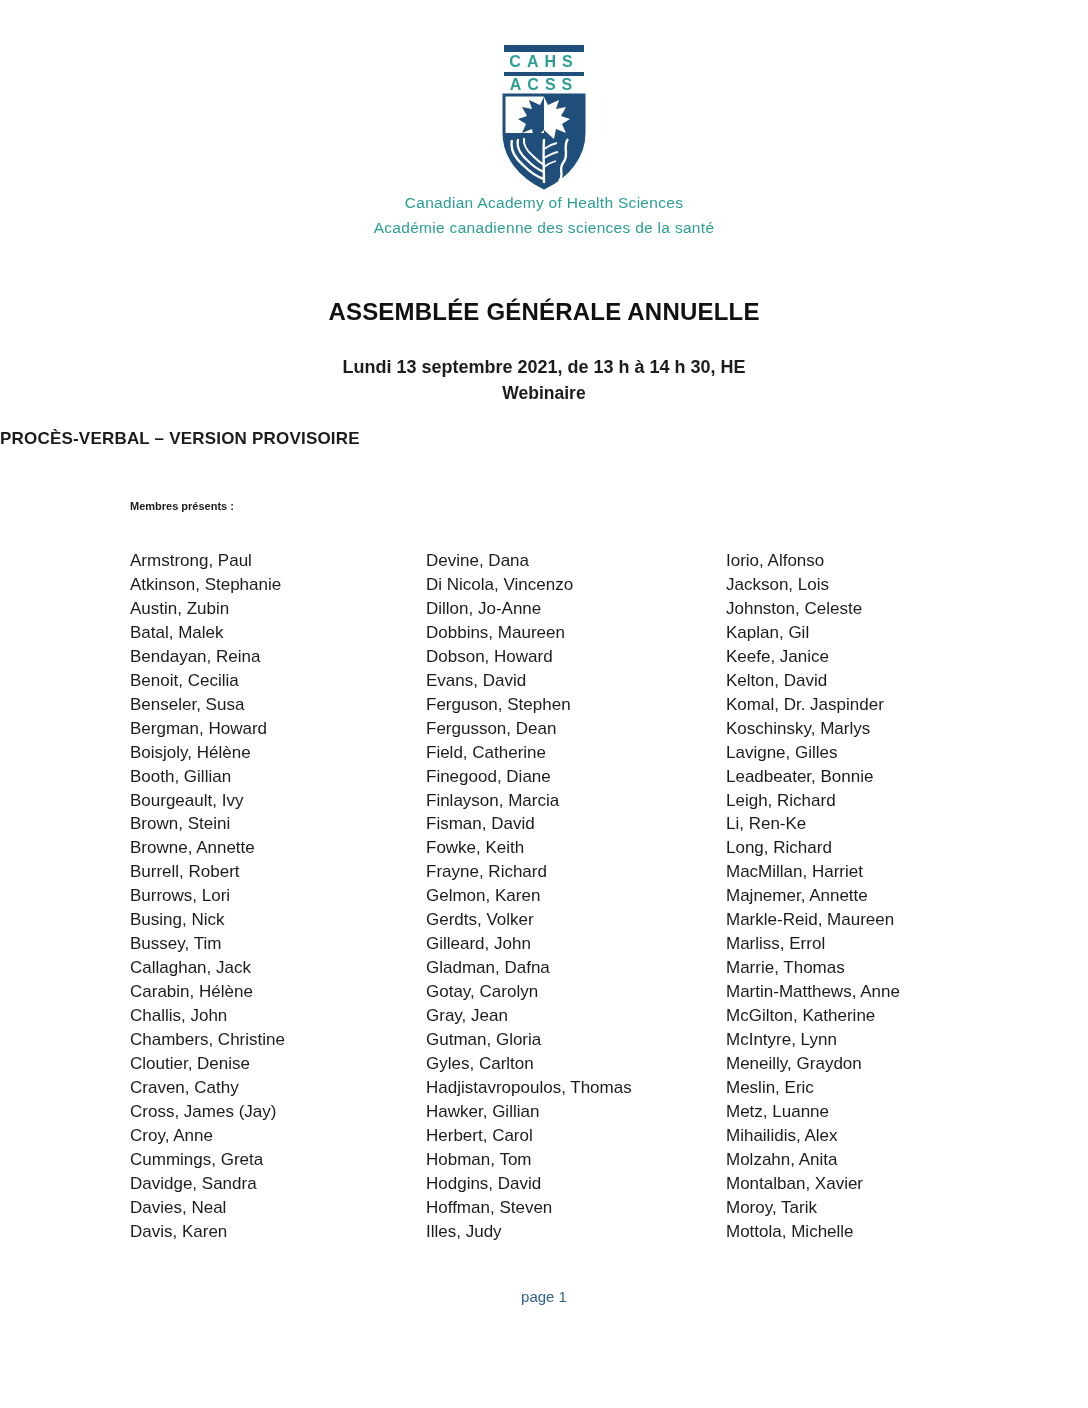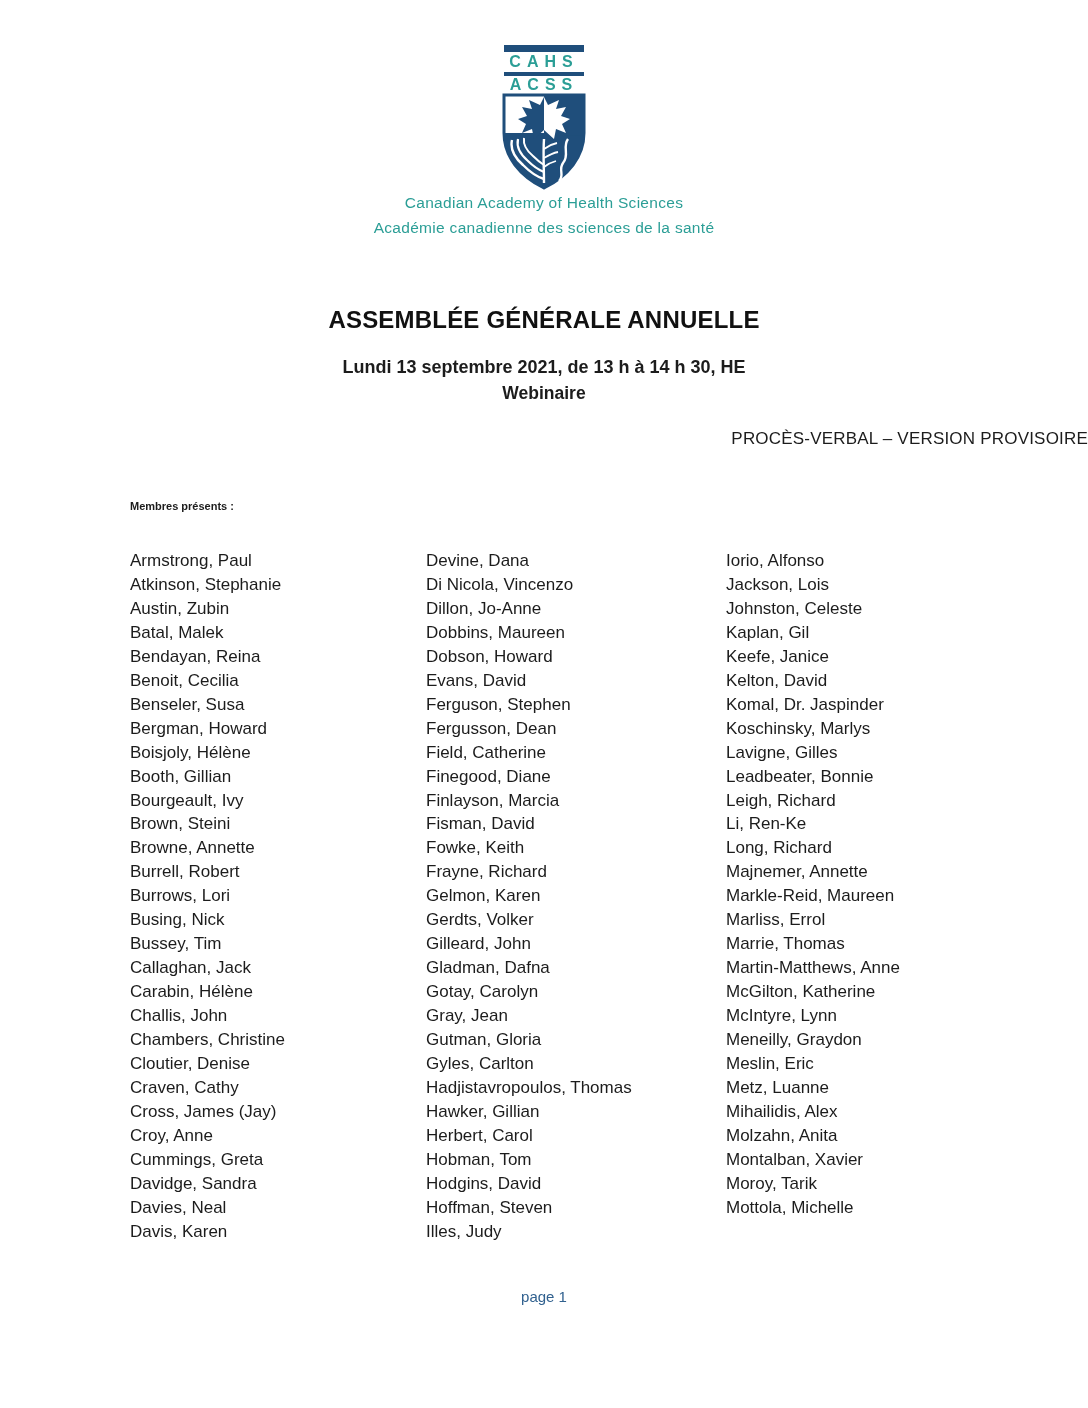--- a/index.html
+++ b/index.html
@@ -42,21 +42,20 @@
   .doc-title {
     position: absolute;
     top: 298px;
     left: 0;
     width: 100%;
     text-align: center;
     font-size: 24px;
     font-weight: 700;
     letter-spacing: 0.2px;
     color: #111111;
-    margin-top: 8px;
   }
   .date-line {
     position: absolute;
     top: 357px;
     left: 0;
     width: 100%;
     text-align: center;
     font-size: 18px;
     font-weight: 700;
   }
@@ -67,23 +66,23 @@
     width: 100%;
     text-align: center;
     font-size: 17.5px;
     font-weight: 700;
   }
   .subtitle {
     position: absolute;
     top: 429px;
     left: 0;
     width: 100%;
-    text-align: right;
+    text-align: left;
     font-size: 17px;
-    font-weight: 400;
+    font-weight: 700;
     letter-spacing: 0.2px;
   }
 
   
   .section-heading {
     position: absolute;
     top: 500px;
     left: 130px;
     font-size: 11px;
     font-weight: 700;
@@ -247,20 +246,21 @@
         <div class="member-name">Kaplan, Gil</div>
         <div class="member-name">Keefe, Janice</div>
         <div class="member-name">Kelton, David</div>
         <div class="member-name">Komal, Dr. Jaspinder</div>
         <div class="member-name">Koschinsky, Marlys</div>
         <div class="member-name">Lavigne, Gilles</div>
         <div class="member-name">Leadbeater, Bonnie</div>
         <div class="member-name">Leigh, Richard</div>
         <div class="member-name">Li, Ren-Ke</div>
         <div class="member-name">Long, Richard</div>
+        <div class="member-name">MacMillan, Harriet</div>
         <div class="member-name">Majnemer, Annette</div>
         <div class="member-name">Markle-Reid, Maureen</div>
         <div class="member-name">Marliss, Errol</div>
         <div class="member-name">Marrie, Thomas</div>
         <div class="member-name">Martin-Matthews, Anne</div>
         <div class="member-name">McGilton, Katherine</div>
         <div class="member-name">McIntyre, Lynn</div>
         <div class="member-name">Meneilly, Graydon</div>
         <div class="member-name">Meslin, Eric</div>
         <div class="member-name">Metz, Luanne</div>

